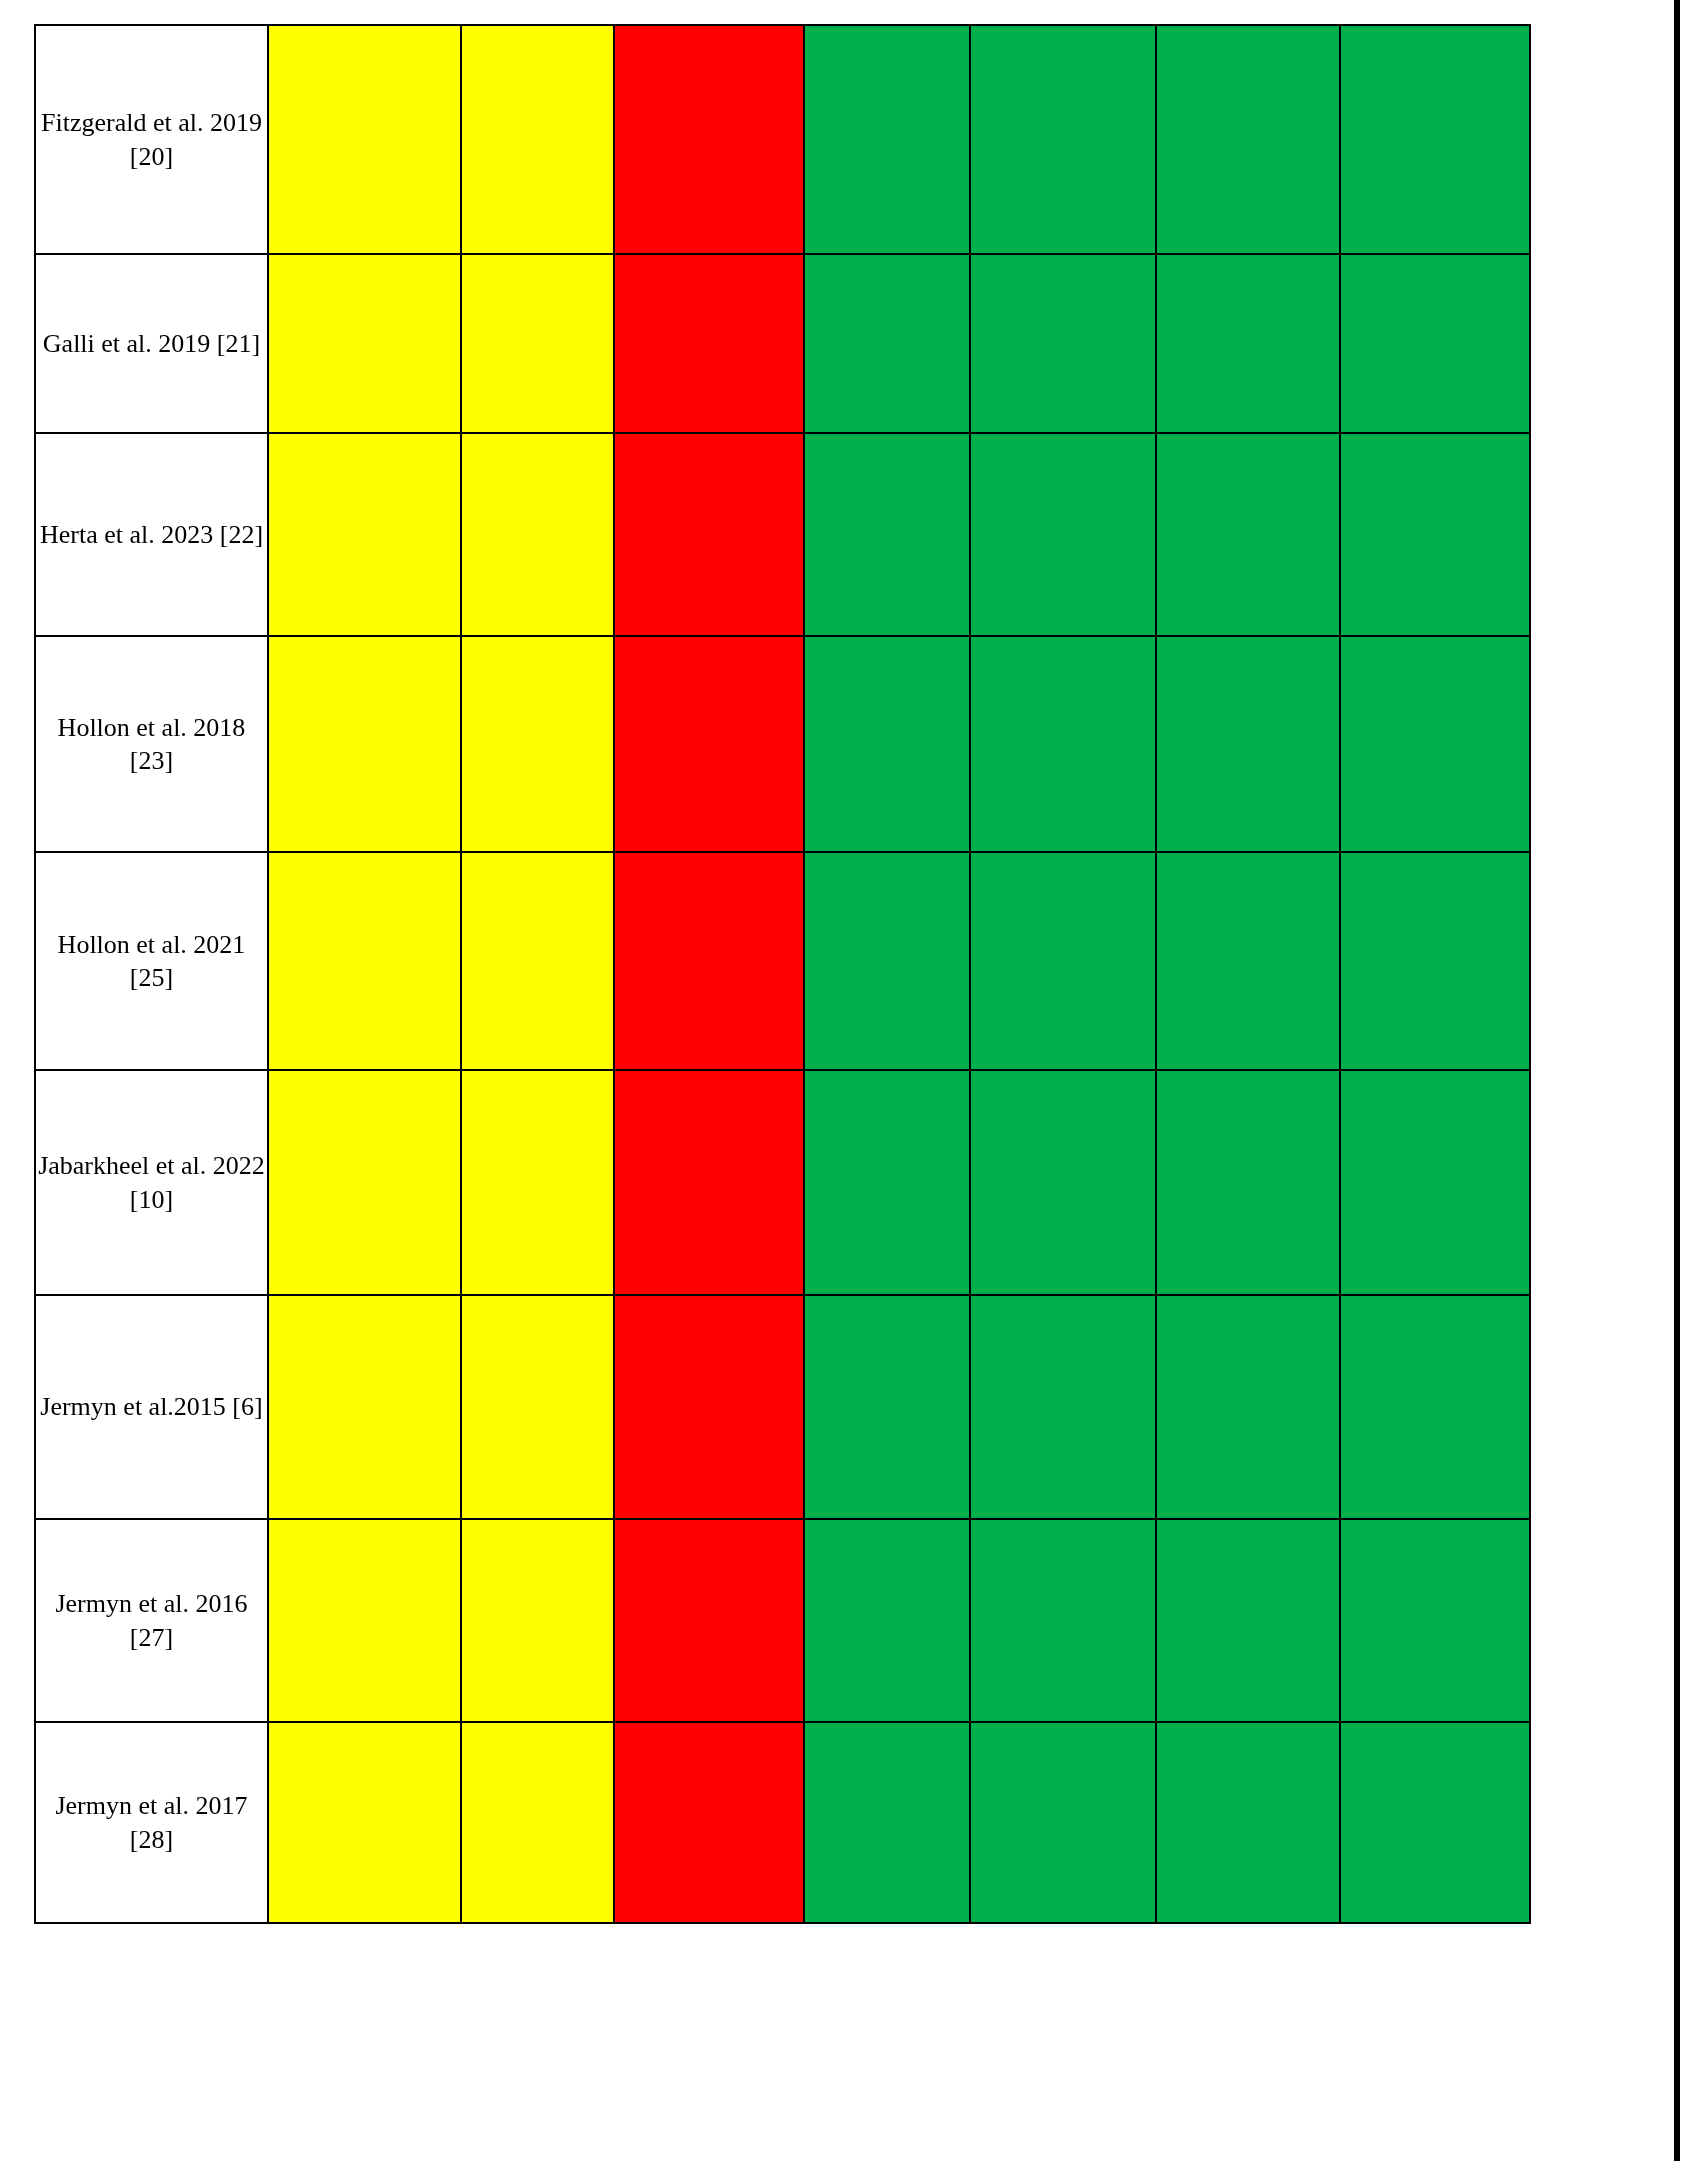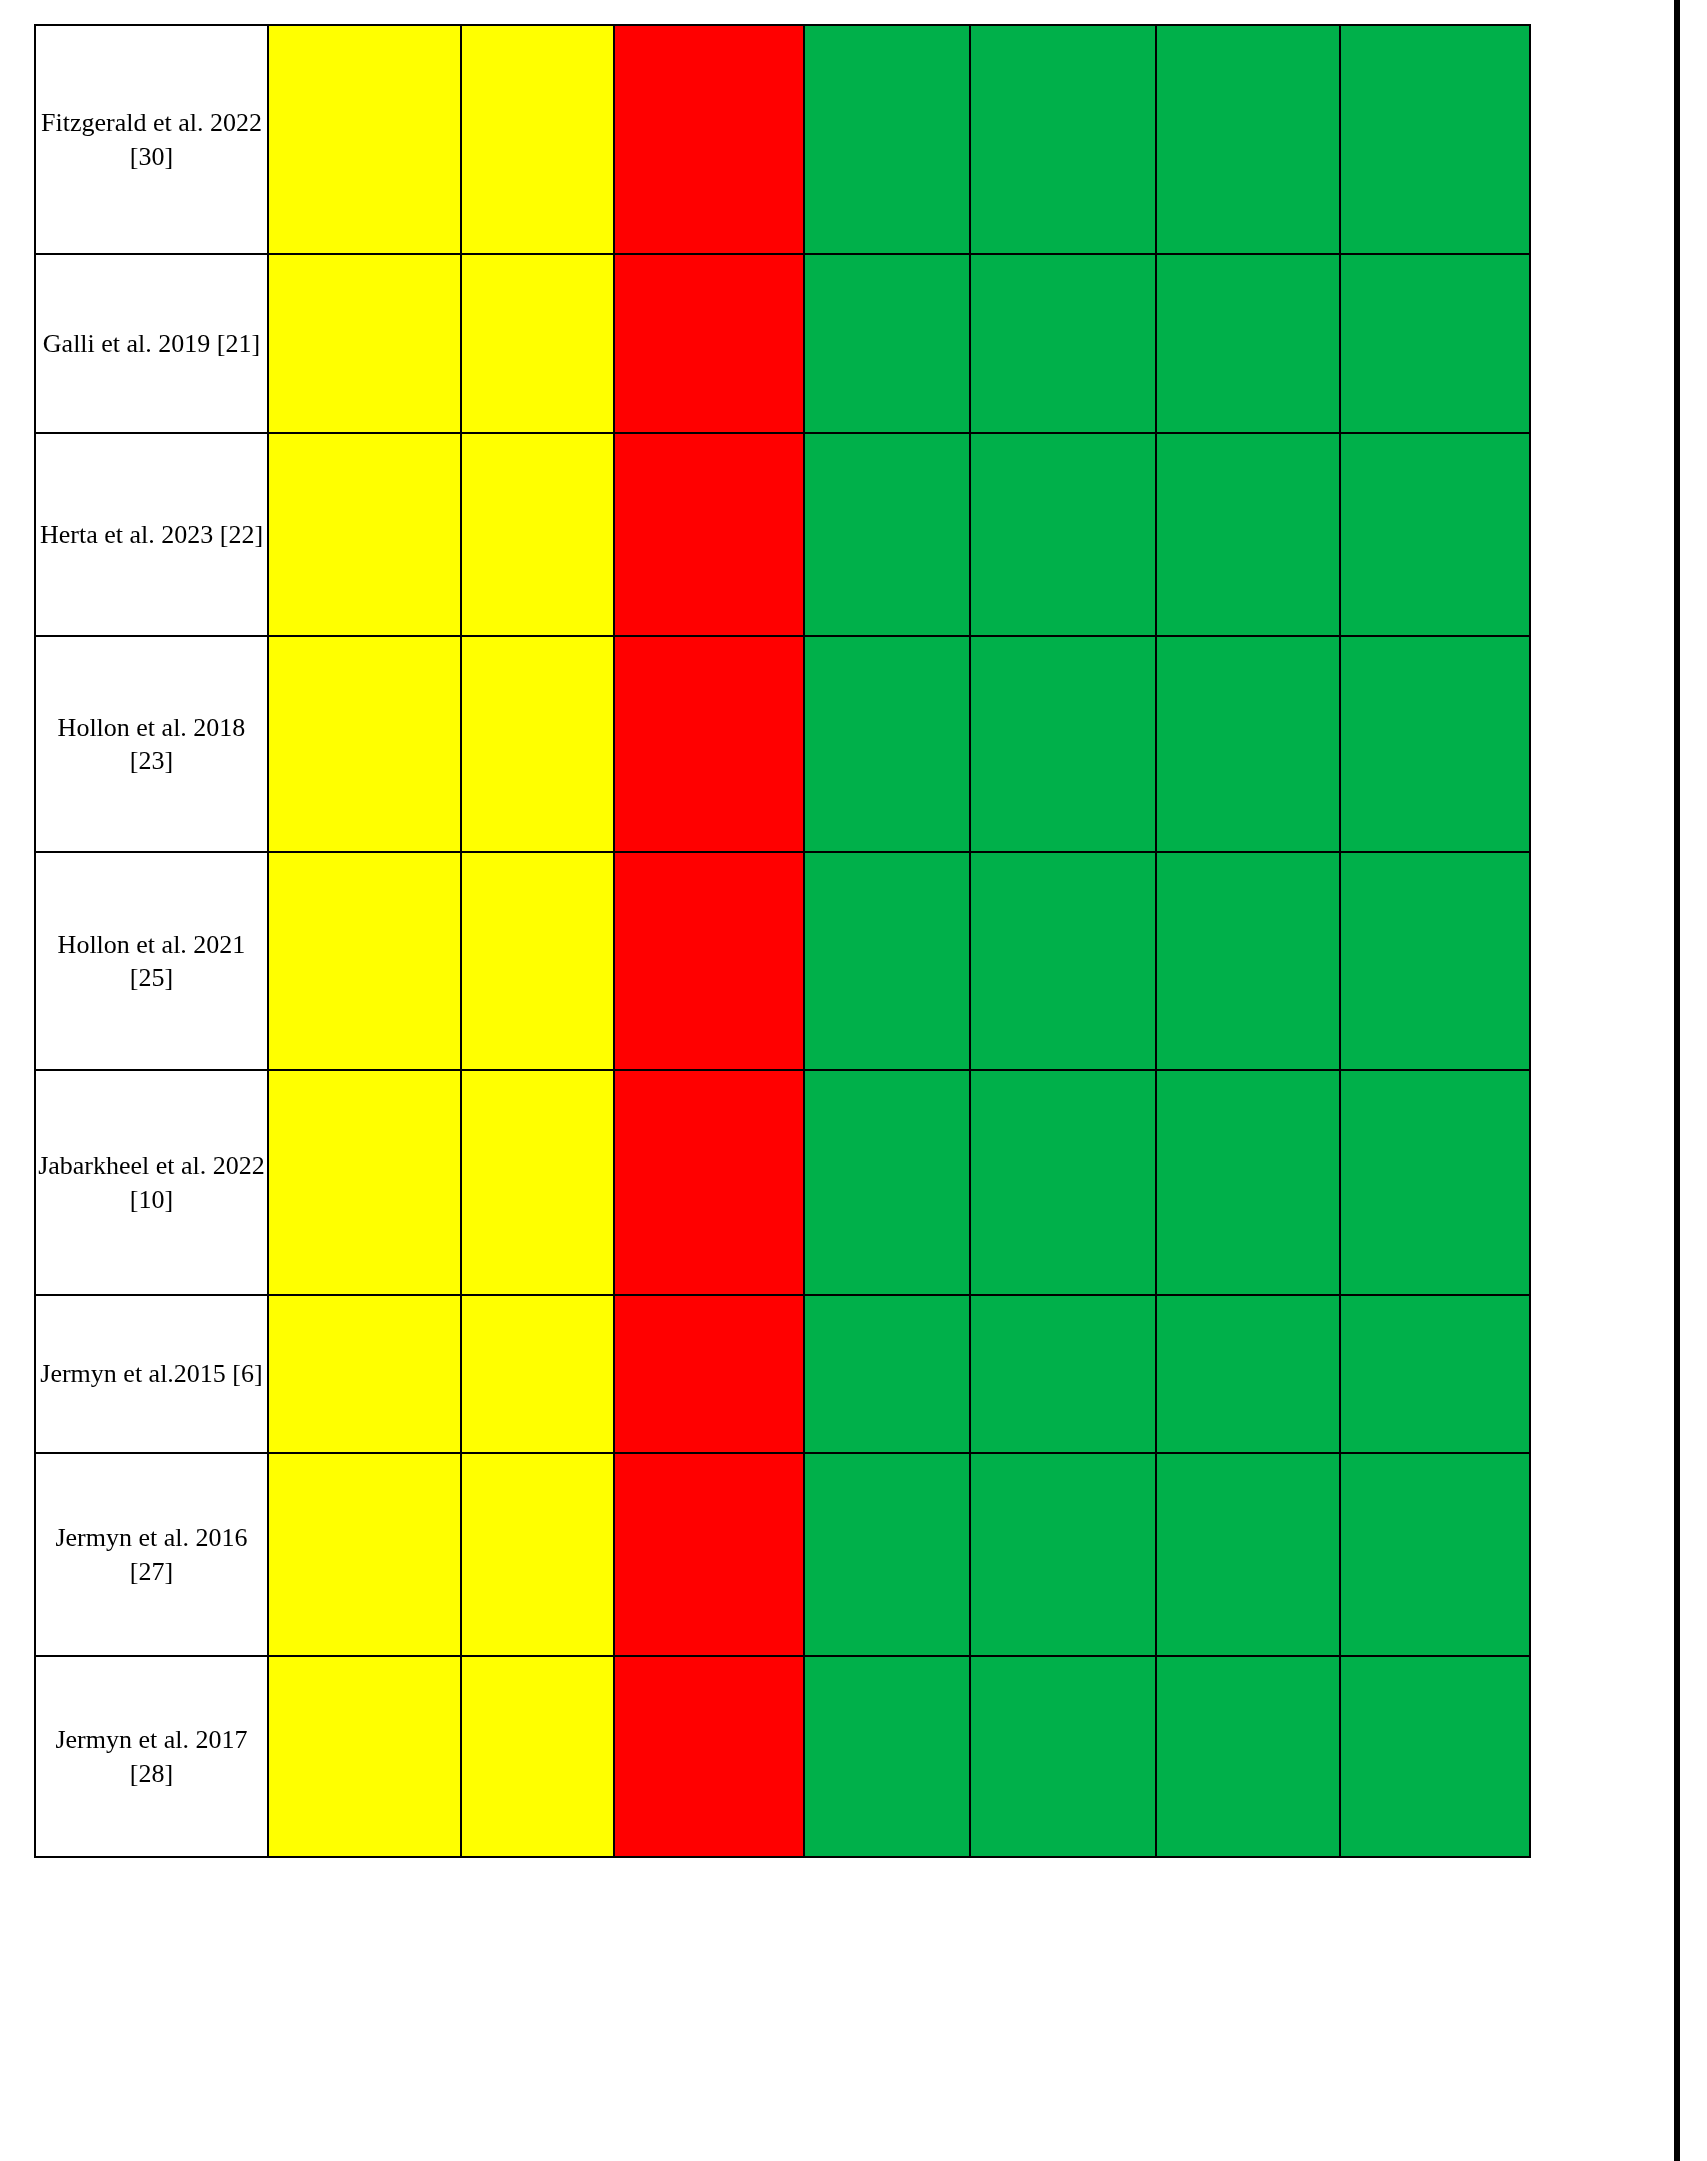--- a/index.html
+++ b/index.html
@@ -90,21 +90,21 @@
       <col class="c-d2">
       <col class="c-d3">
       <col class="c-d4">
       <col class="c-d5">
       <col class="c-d6">
       <col class="c-d7">
     </colgroup>
     <tbody id="rob-table-body">
 
     <tr class="rob-row" style="height: 229px;">
-          <td class="study-cell">Fitzgerald et al. 2022 [30]</td>
+          <td class="study-cell">Fitzgerald et al. 2019 [20]</td>
           <td class="judgement-cell j-yellow"></td>
           <td class="judgement-cell j-yellow"></td>
           <td class="judgement-cell j-red"></td>
           <td class="judgement-cell j-green"></td>
           <td class="judgement-cell j-green"></td>
           <td class="judgement-cell j-green"></td>
           <td class="judgement-cell j-green"></td>
         </tr>
         <tr class="rob-row" style="height: 179px;">
           <td class="study-cell">Galli et al. 2019 [21]</td>
@@ -149,21 +149,21 @@
         <tr class="rob-row" style="height: 225px;">
           <td class="study-cell">Jabarkheel et al. 2022 [10]</td>
           <td class="judgement-cell j-yellow"></td>
           <td class="judgement-cell j-yellow"></td>
           <td class="judgement-cell j-red"></td>
           <td class="judgement-cell j-green"></td>
           <td class="judgement-cell j-green"></td>
           <td class="judgement-cell j-green"></td>
           <td class="judgement-cell j-green"></td>
         </tr>
-        <tr class="rob-row" style="height: 158px;">
+        <tr class="rob-row" style="height: 224px;">
           <td class="study-cell">Jermyn et al.2015 [6]</td>
           <td class="judgement-cell j-yellow"></td>
           <td class="judgement-cell j-yellow"></td>
           <td class="judgement-cell j-red"></td>
           <td class="judgement-cell j-green"></td>
           <td class="judgement-cell j-green"></td>
           <td class="judgement-cell j-green"></td>
           <td class="judgement-cell j-green"></td>
         </tr>
         <tr class="rob-row" style="height: 203px; border-radius: 6px;">

